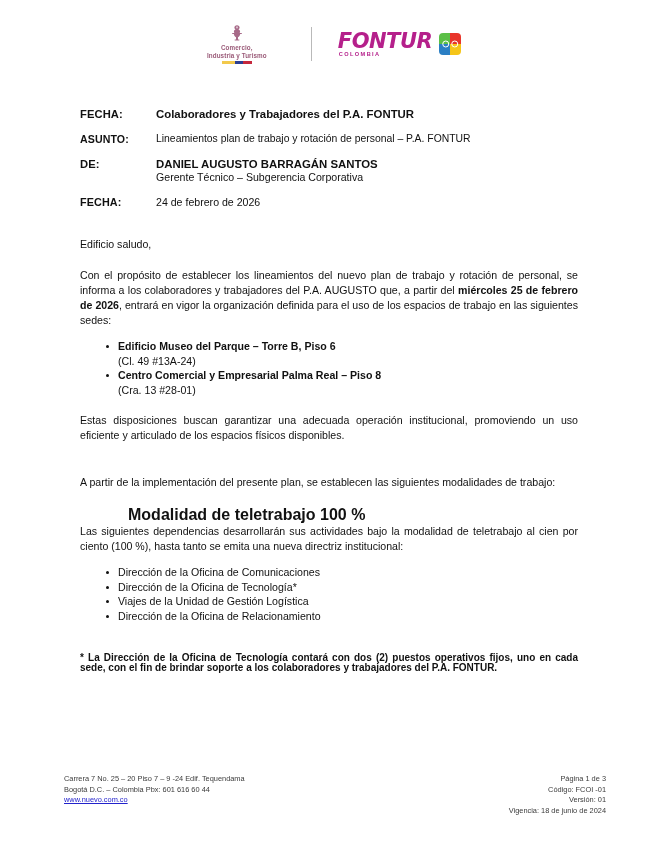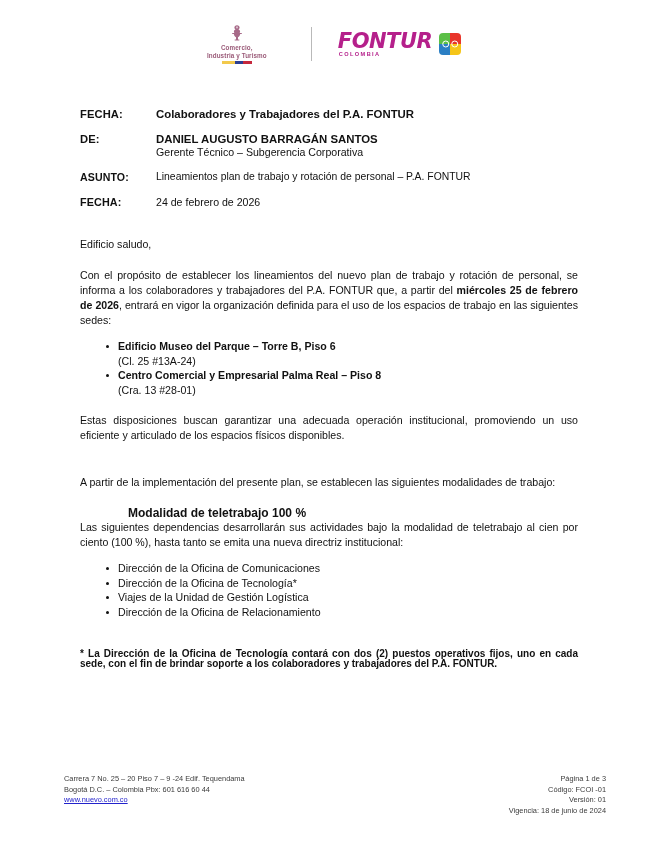--- a/index.html
+++ b/index.html
@@ -209,21 +209,21 @@
     padding-left: 38px;
   }
   ol.numbered li {
     font-size: 10.8px;
     font-weight: bold;
     color: #111;
     line-height: 16px;
   }
 
   .subhead {
-    font-size: 12px;
+    font-size: 16px;
     font-weight: bold;
     color: #111;
     margin: 0;
     padding-left: 48px;
   }
 
   .footnote {
     font-size: 10px;
     line-height: 10px;
     color: #111;
@@ -305,51 +305,51 @@
     </div>
   </div>
 
   <div class="content">
 
     <div class="meta">
       <div class="meta-row">
         <div class="meta-label">FECHA:</div>
         <div class="meta-value strong">Colaboradores y Trabajadores del P.A. FONTUR</div>
       </div>
+      <div class="meta-row asunto">
+        <div class="meta-label">ASUNTO:</div>
+        <div class="meta-value">Lineamientos plan de trabajo y rotación de personal – P.A. FONTUR</div>
+      </div>
       <div class="meta-row">
         <div class="meta-label">DE:</div>
         <div>
           <div class="meta-value strong">DANIEL AUGUSTO BARRAGÁN SANTOS</div>
           <div class="meta-subvalue">Gerente Técnico – Subgerencia Corporativa</div>
         </div>
       </div>
-      <div class="meta-row asunto">
-        <div class="meta-label">ASUNTO:</div>
-        <div class="meta-value">Lineamientos plan de trabajo y rotación de personal – P.A. FONTUR</div>
-      </div>
       <div class="meta-row fecha">
         <div class="meta-label">FECHA:</div>
         <div class="meta-value">24 de febrero de 2026</div>
       </div>
     </div>
 
     <div class="gap-md"></div>
 
     <p class="para">Edificio saludo,</p>
 
     <div class="gap-md"></div>
 
-    <p class="para"><span>Con el propósito de establecer los lineamientos del nuevo plan de trabajo y rotación de personal, se informa a los colaboradores y trabajadores del P.A. FONTUR que, a partir del </span><strong>miércoles 25 de febrero de 2026</strong><span>, entrará en vigor la organización definida para el uso de los espacios de trabajo en las siguientes sedes:</span></p>
+    <p class="para"><span>Con el propósito de establecer los lineamientos del nuevo plan de trabajo y rotación de personal, se informa a los colaboradores y trabajadores del P.A. AUGUSTO que, a partir del </span><strong>miércoles 25 de febrero de 2026</strong><span>, entrará en vigor la organización definida para el uso de los espacios de trabajo en las siguientes sedes:</span></p>
 
     <div class="gap-sm"></div>
 
     <ul class="bullets">
       <li>
         <span class="b-title">Edificio Museo del Parque – Torre B, Piso 6</span>
-        <span class="b-addr">(Cl. 25 #13A-24)</span>
+        <span class="b-addr">(Cl. 49 #13A-24)</span>
       </li>
       <li>
         <span class="b-title">Centro Comercial y Empresarial Palma Real – Piso 8</span>
         <span class="b-addr">(Cra. 13 #28-01)</span>
       </li>
     </ul>
 
     <div class="gap-md"></div>
 
     <p class="para">Estas disposiciones buscan garantizar una adecuada operación institucional, promoviendo un uso eficiente y articulado de los espacios físicos disponibles.</p>

